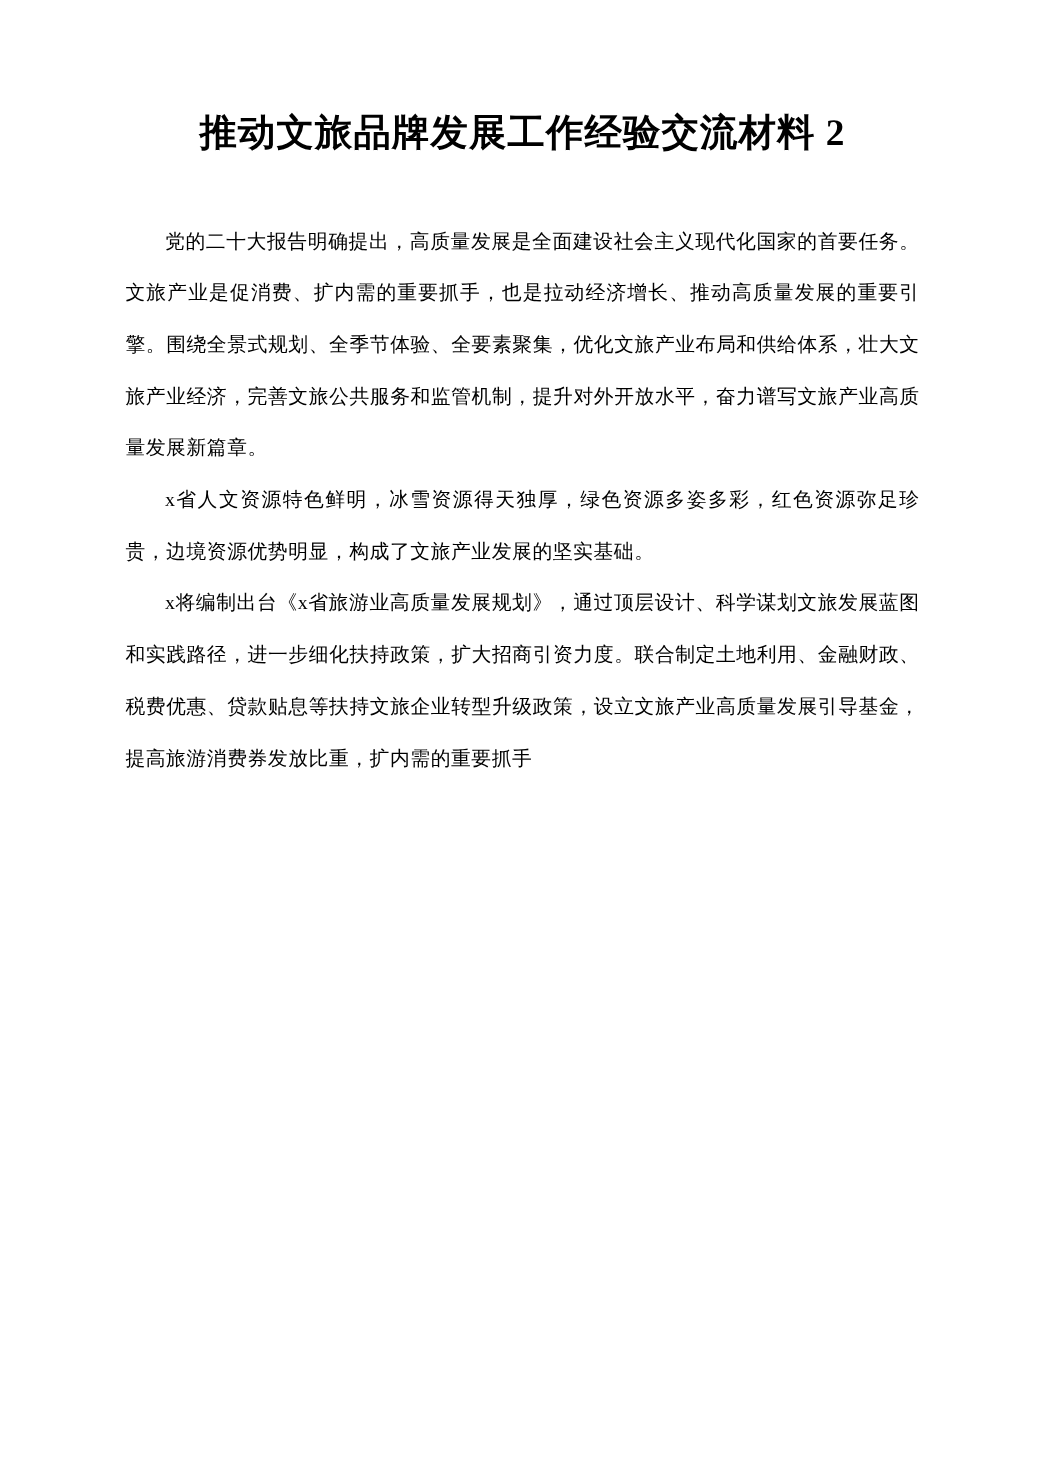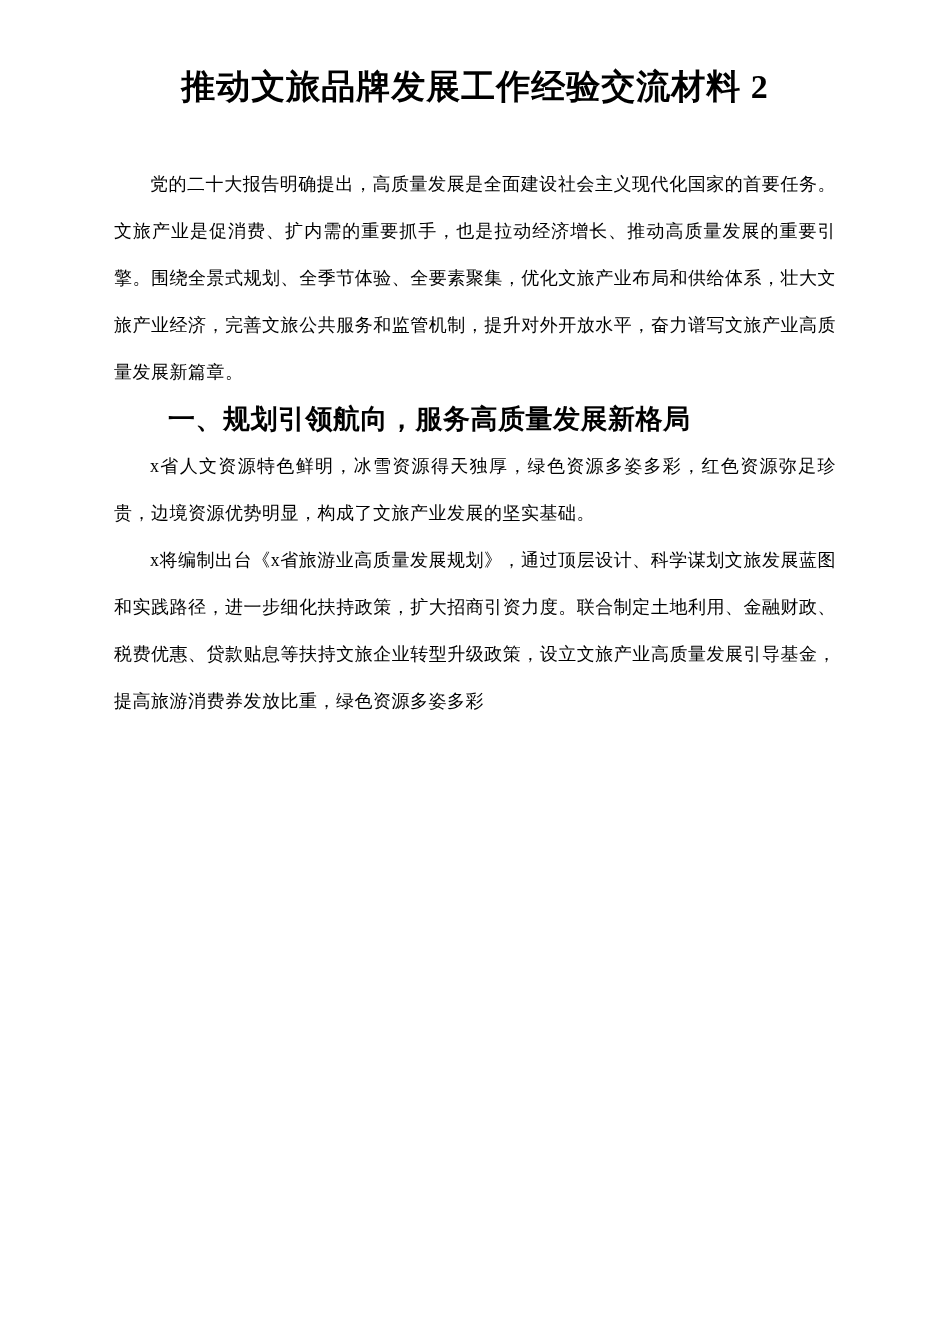--- a/index.html
+++ b/index.html
@@ -7,21 +7,21 @@
     padding: 0;
     background: #ffffff;
   }
   .page {
     position: relative;
     width: 950px;
     height: 1060px;
     box-sizing: border-box;
     background: #ffffff;
     color: #000000;
-    padding: 65px 114px 60px 114px;
+    padding: 100px 114px 60px 114px;
     font-family: "Liberation Serif", "DejaVu Serif", serif;
     overflow: hidden;
   }
   .doc-title {
     text-align: center;
     font-size: 34px;
     line-height: 1.3;
     font-weight: bold;
     color: #000000;
     margin: 0 0 52px 0;
@@ -49,20 +49,19 @@
 </style>
 </head>
 <body>
 
 <div class="page">
 
   <h1 class="doc-title">推动文旅品牌发展工作经验交流材料 2</h1>
 
   <p class="para">党的二十大报告明确提出，高质量发展是全面建设社会主义现代化国家的首要任务。文旅产业是促消费、扩内需的重要抓手，也是拉动经济增长、推动高质量发展的重要引擎。围绕全景式规划、全季节体验、全要素聚集，优化文旅产业布局和供给体系，壮大文旅产业经济，完善文旅公共服务和监管机制，提升对外开放水平，奋力谱写文旅产业高质量发展新篇章。</p>
 
-  <p class="section-heading">一、规划引领航向，服务高质量发展新格局</p>
 
   <p class="para">x省人文资源特色鲜明，冰雪资源得天独厚，绿色资源多姿多彩，红色资源弥足珍贵，边境资源优势明显，构成了文旅产业发展的坚实基础。</p>
 
 
-  <p class="para">x将编制出台《x省旅游业高质量发展规划》，通过顶层设计、科学谋划文旅发展蓝图和实践路径，进一步细化扶持政策，扩大招商引资力度。联合制定土地利用、金融财政、税费优惠、贷款贴息等扶持文旅企业转型升级政策，设立文旅产业高质量发展引导基金，提高旅游消费券发放比重，绿色资源多姿多彩</p>
+  <p class="para">x将编制出台《x省旅游业高质量发展规划》，通过顶层设计、科学谋划文旅发展蓝图和实践路径，进一步细化扶持政策，扩大招商引资力度。联合制定土地利用、金融财政、税费优惠、贷款贴息等扶持文旅企业转型升级政策，设立文旅产业高质量发展引导基金，提高旅游消费券发放比重，扩内需的重要抓手</p>
 
 </div>
 
 </body></html>

